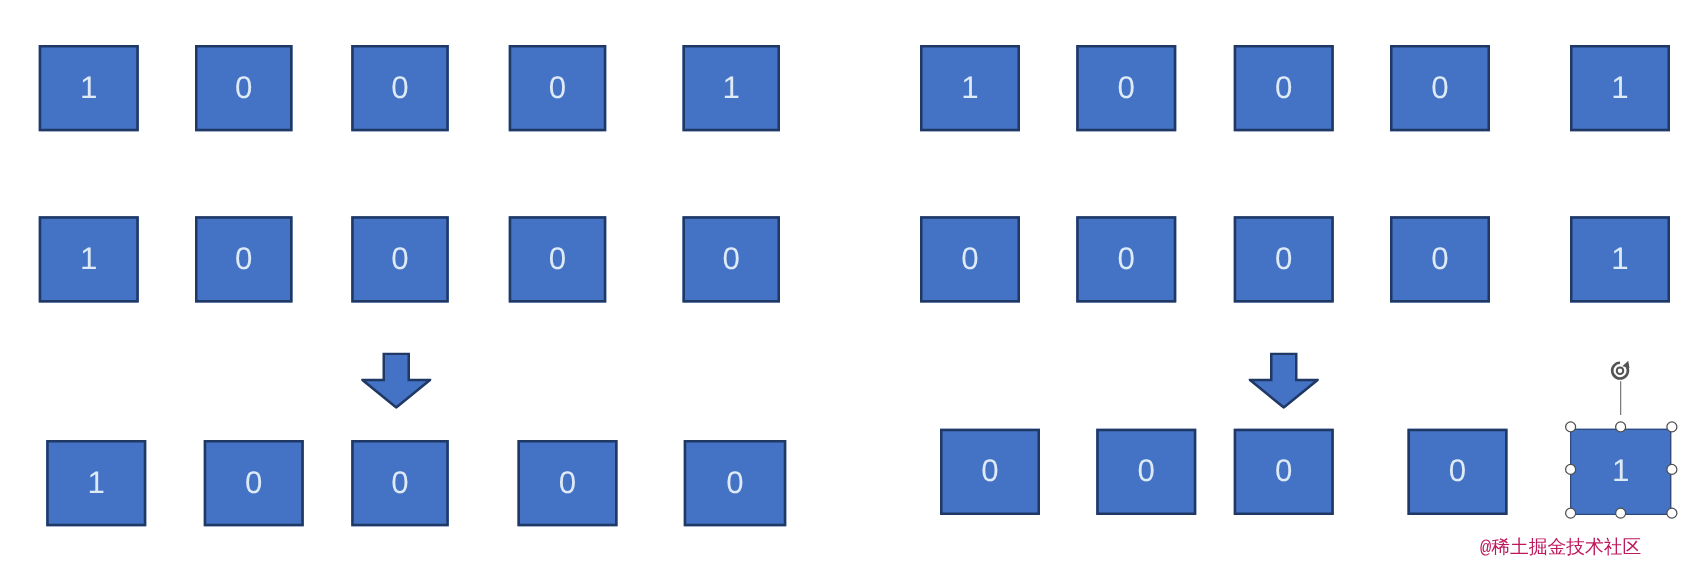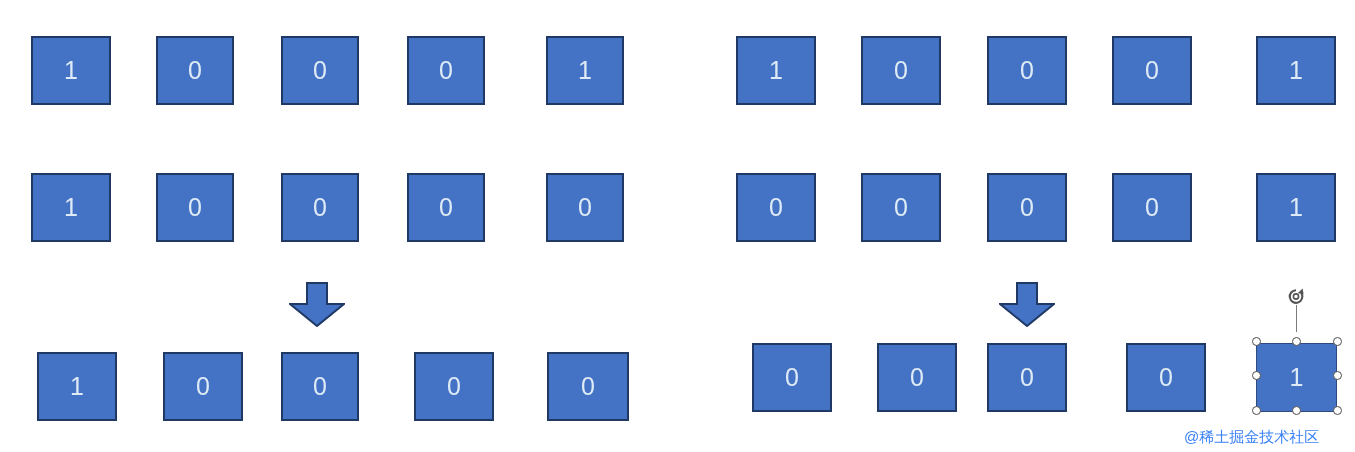--- a/index.html
+++ b/index.html
@@ -54,23 +54,23 @@
     background: #7A7A7A;
   }
   .rot-icon {
     position: absolute;
     width: 20px;
     height: 20px;
     margin-left: -10px;
   }
   .watermark {
     position: absolute;
-    color: #3b82f6;
+    color: #be185d;
     font-size: 15px;
-    font-family: Liberation Sans, sans-serif;
+    font-family: Liberation Mono, monospace;
     white-space: nowrap;
     user-select: none;
   }
 </style>
 </head>
 <body>
 
 <div id="canvas">
     <div class="group" style="position: absolute; left: 0px; top: 0px;"></div>
     <div class="cell" style="left: 31px; top: 36px; width: 80px; height: 69px;">

